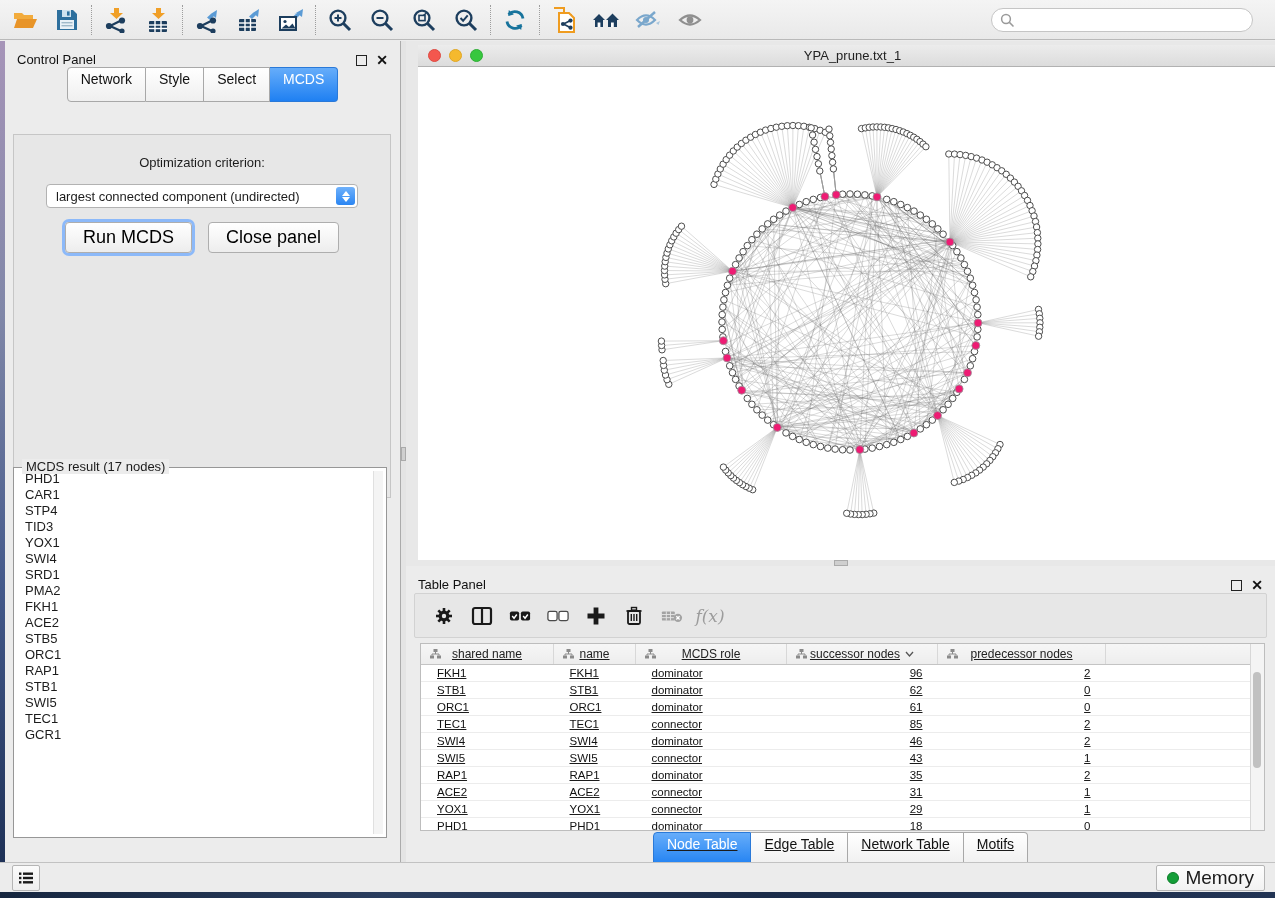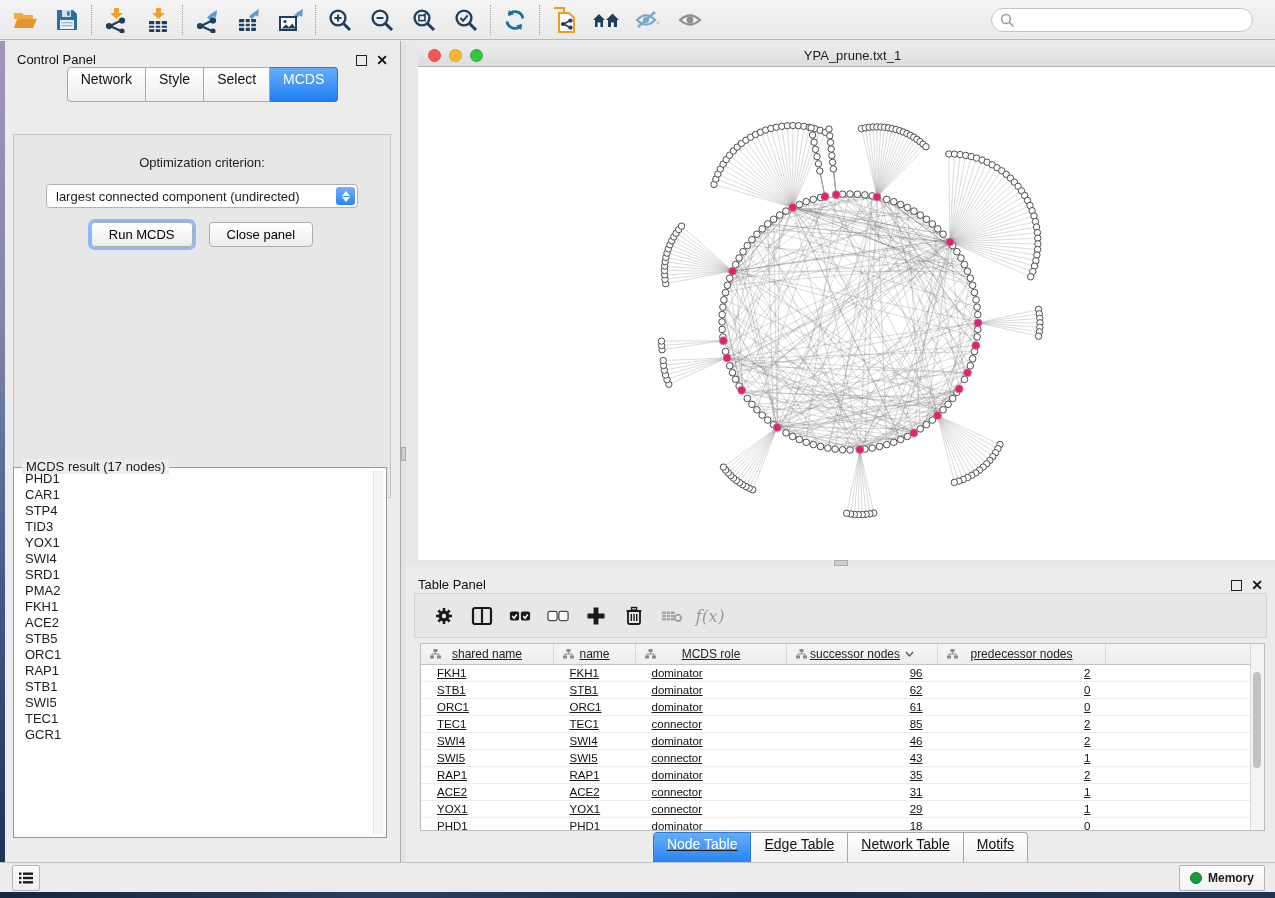--- a/index.html
+++ b/index.html
@@ -40,21 +40,21 @@
     border:1px solid #b2b2b2;border-radius:4px;display:flex;align-items:center;
     font-size:13px;padding-left:9px;box-sizing:border-box;position:relative;}
   #criterion-stepper{position:absolute;right:2px;top:2px;width:19px;height:18px;border-radius:3px;
     background:linear-gradient(#6fb1fb,#2a85f2);display:flex;flex-direction:column;
     align-items:center;justify-content:center;gap:1px;}
   .step-arrow{width:0;height:0;border-left:4px solid transparent;border-right:4px solid transparent;}
   .step-up{border-bottom:5px solid #fff;}
   .step-down{border-top:5px solid #fff;}
   #cp-buttons{display:flex;justify-content:center;gap:16px;margin-top:14px;}
   .cp-btn{border:1px solid #aeaeae;border-radius:4px;background:linear-gradient(#ffffff,#ededed);
-    font-size:13px;padding:4px 17px;font-family:inherit;}
+    font-size:18px;padding:4px 17px;font-family:inherit;}
   #run-btn{box-shadow:0 0 0 3px rgba(110,170,255,.75);outline:none;}
   #result-box{position:absolute;left:8px;right:13px;top:426px;bottom:24px;
     border:1px solid #979797;background:#fff;}
   #result-legend{position:absolute;left:8px;top:-9px;background:#ececec;padding:0 4px;font-size:13px;}
   #mcds-list{position:absolute;inset:3px 12px 3px 3px;overflow:hidden;font-size:13px;line-height:16px;}
   .mcds-item{padding-left:8px;}
   #mcds-scroll{position:absolute;top:3px;bottom:3px;right:3px;width:9px;background:#f4f4f4;border-left:1px solid #e0e0e0;}
   
   #v-divider{position:absolute;left:400px;top:41px;width:6px;height:821px;background:#e4e4e4;border-left:1px solid #ababab;}
   #v-handle{position:absolute;left:0px;top:406px;width:5px;height:14px;background:#cfcfcf;border:1px solid #aaa;box-sizing:border-box;}
@@ -91,21 +91,21 @@
   table.nodes td.num{text-align:right;padding:0 15px 0 0;}
   table.nodes td.filler{padding:0;}
   #table-vscroll{position:absolute;right:0;top:0;bottom:0;width:13px;background:#f4f4f4;border-left:1px solid #d7d7d7;}
   #vthumb{position:absolute;left:2px;top:28px;width:8px;height:96px;background:#c1c1c1;border-radius:5px;}
   #table-tabs{position:absolute;left:0;right:0;top:266px;display:flex;justify-content:center;text-decoration:underline;}
   
   #status-bar{position:absolute;left:0;top:862px;width:1275px;height:30px;background:#ececec;border-top:1px solid #c2c2c2;box-sizing:border-box;display:flex;align-items:center;}
   #tasks-btn{margin-left:12px;width:26px;height:24px;border:1px solid #b5b5b5;border-radius:2px;
     background:linear-gradient(#fbfbfb,#efefef);display:flex;align-items:center;justify-content:center;}
   #memory-btn{margin-left:auto;margin-right:10px;height:24px;border:1px solid #b5b5b5;border-radius:2px;
-    background:linear-gradient(#fdfdfd,#f2f2f2);display:flex;align-items:center;gap:6px;padding:0 10px;font-size:12px;font-weight:bold;}
+    background:linear-gradient(#fdfdfd,#f2f2f2);display:flex;align-items:center;gap:6px;padding:0 10px;font-size:19px;}
   #memory-dot{width:12px;height:12px;border-radius:50%;background:#149e38;border:1px solid #0d7d2a;box-sizing:border-box;}
 </style>
 </head>
 <body>
 
 <div id="toolbar">
   <div class="tb-btn">
     <svg width="27" height="24" viewBox="0 0 27 24">
         <path d="M2 5h8l2 2h9v4H2z" fill="#f2ab3c"></path>
         <path d="M5 11h20l-4 9H2z" fill="#e89428"></path>

